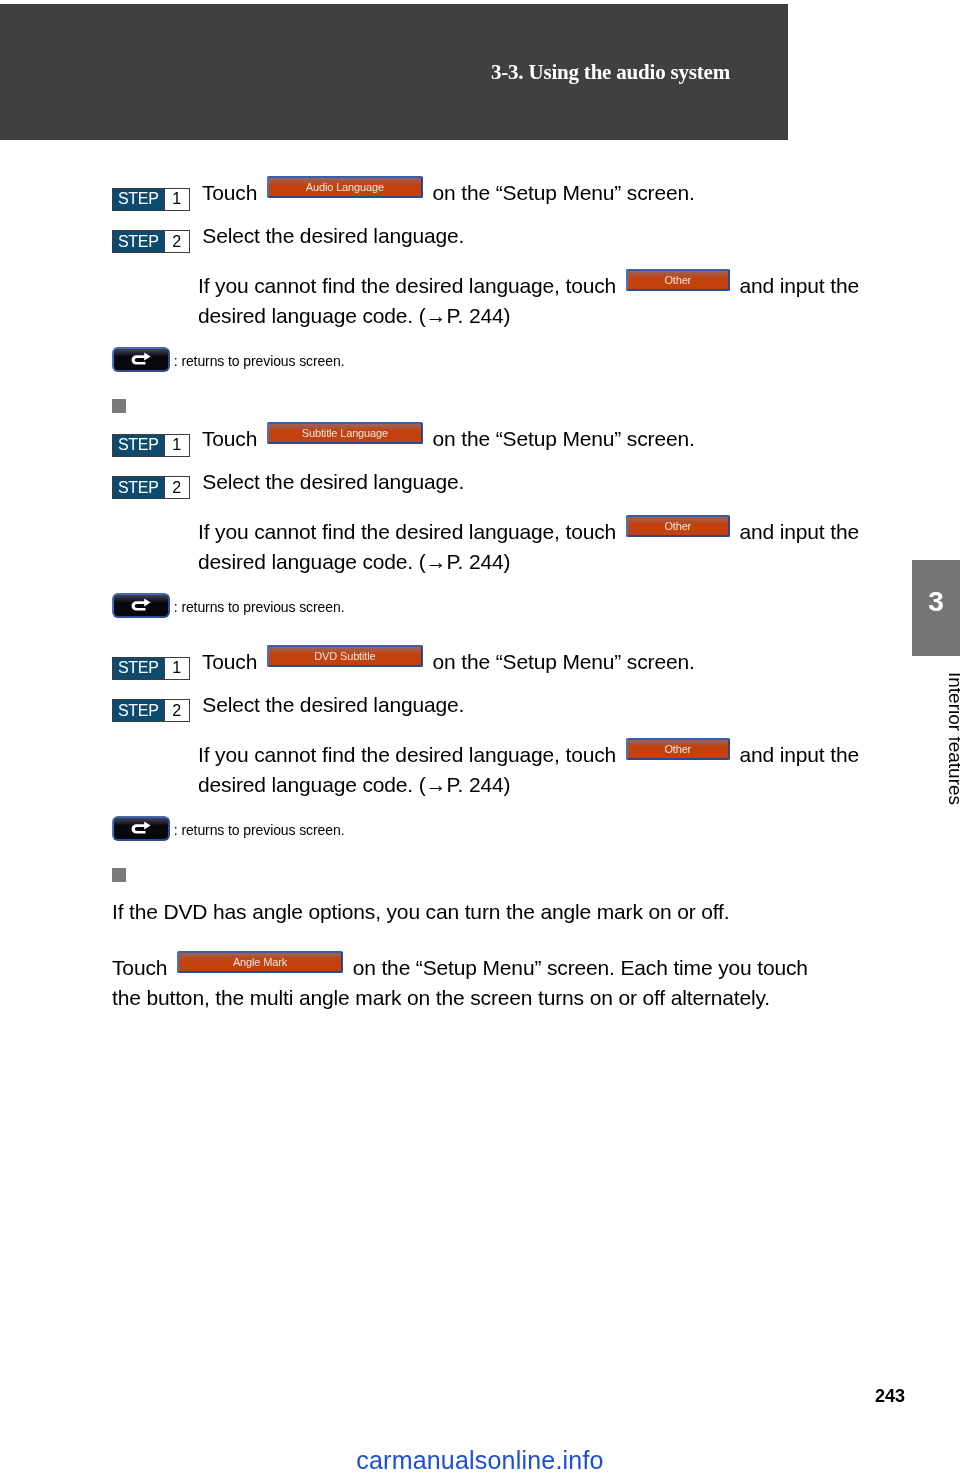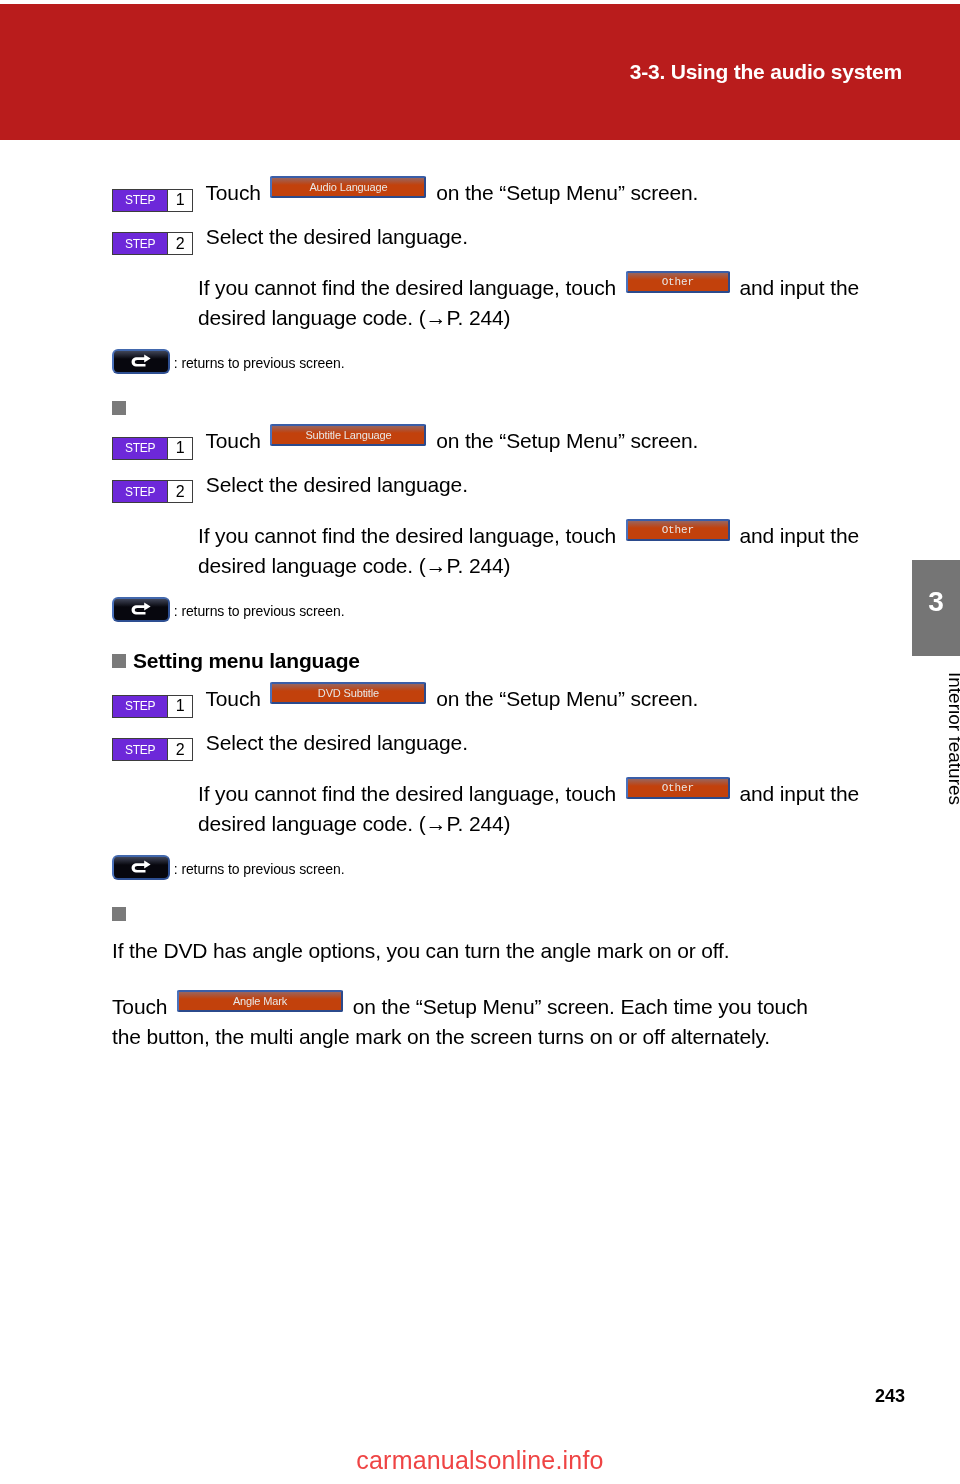--- a/index.html
+++ b/index.html
@@ -14,23 +14,24 @@
     font-family: "Liberation Sans", sans-serif;
     color: #000000;
     overflow: hidden;
   }
 
   
   .header-band {
     position: absolute;
     left: 0;
     top: 4px;
-    width: 960px;
+    width: 788px;
     height: 136px;
-    background: #b91c1c;
+    background: #404040;
+    font-family: Liberation Serif, serif;
   }
   .header-title {
     position: absolute;
     right: 58px;
     top: 56px;
     color: #ffffff;
     font-size: 21px;
     font-weight: bold;
     letter-spacing: -0.2px;
     white-space: nowrap;
@@ -99,25 +100,25 @@
   .step-badge {
     display: inline-flex;
     align-items: stretch;
     height: 23px;
     border: 1px solid #3d3d3d;
     box-sizing: border-box;
     vertical-align: -4px;
     margin-right: 7px;
   }
   .step-word {
-    background: #6d28d9;
+    background: #0c4a6e;
     color: #ffffff;
-    font-size: 12px;
+    font-size: 16px;
     font-weight: normal;
-    padding: 0 12px;
+    padding: 0 5px;
     display: flex;
     align-items: center;
     letter-spacing: -0.3px;
   }
   .step-num {
     background: #ffffff;
     color: #000000;
     font-size: 16px;
     min-width: 16px;
     padding: 0 4px;
@@ -169,21 +170,21 @@
   }
   .tsbtn::before {
     content: "";
     position: absolute;
     left: 0; top: 0; right: 0;
     height: 7px;
     background: linear-gradient(180deg, rgba(120,130,160,0.55), rgba(20,22,34,0));
     pointer-events: none;
   }
   .tsbtn-wide { width: 156px; }
-  .tsbtn-other { width: 104px; font-family: Liberation Mono, monospace; }
+  .tsbtn-other { width: 104px; }
   .tsbtn-angle { width: 166px; }
 
   .backbtn {
     display: inline-block;
     position: relative;
     width: 58px;
     height: 25px;
     background: #07070e;
     border: 2px solid #2e4f92;
     border-top-color: #4268ad;
@@ -228,21 +229,21 @@
     font-weight: bold;
     color: #000000;
   }
   .watermark {
     position: absolute;
     left: 0;
     top: 1446px;
     width: 960px;
     text-align: center;
     font-size: 25px;
-    color: #ef4444;
+    color: #1d4ed8;
     letter-spacing: 0.2px;
     font-family: "Liberation Sans", sans-serif;
   }
 </style>
 </head>
 <body>
 
 <div class="header-band">
   <div class="header-title">3-3. Using the audio system</div>
 </div>
@@ -341,24 +342,20 @@
           <path d="M16.2 0.6 L22.6 4.6 L16.2 8.6 Z" fill="#ffffff"></path>
         </svg>
       </span>
       <span>:  returns to previous screen.</span>
     </div>
   </div>
 
   <div class="gap-md"></div>
 
   <div>
-    <div class="sec-head">
-      <span class="sec-square"></span>
-      <span>Setting menu language</span>
-    </div>
 
     <div class="line">
       <span class="step-badge">
         <span class="step-word">STEP</span>
         <span class="step-num">1</span>
       </span>
       <span>Touch</span>
       <span class="tsbtn tsbtn-wide">DVD Subtitle</span>
       <span>on the “Setup Menu” screen.</span>
     </div>

